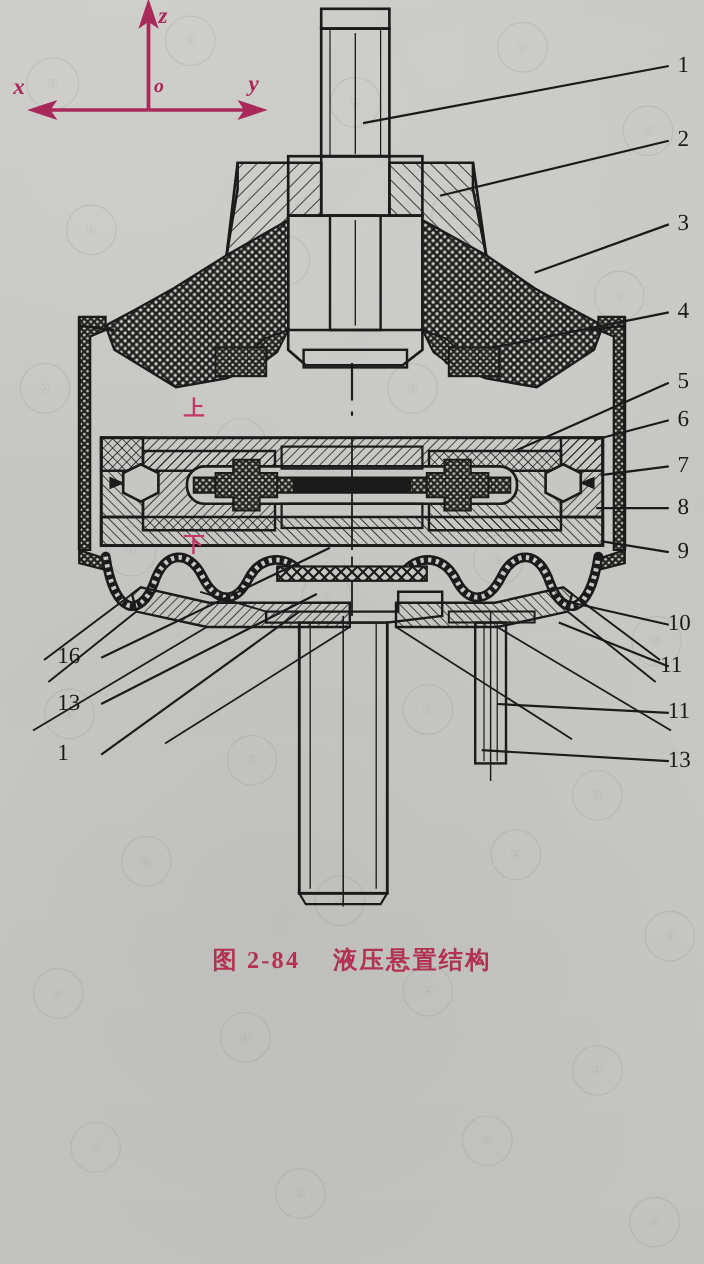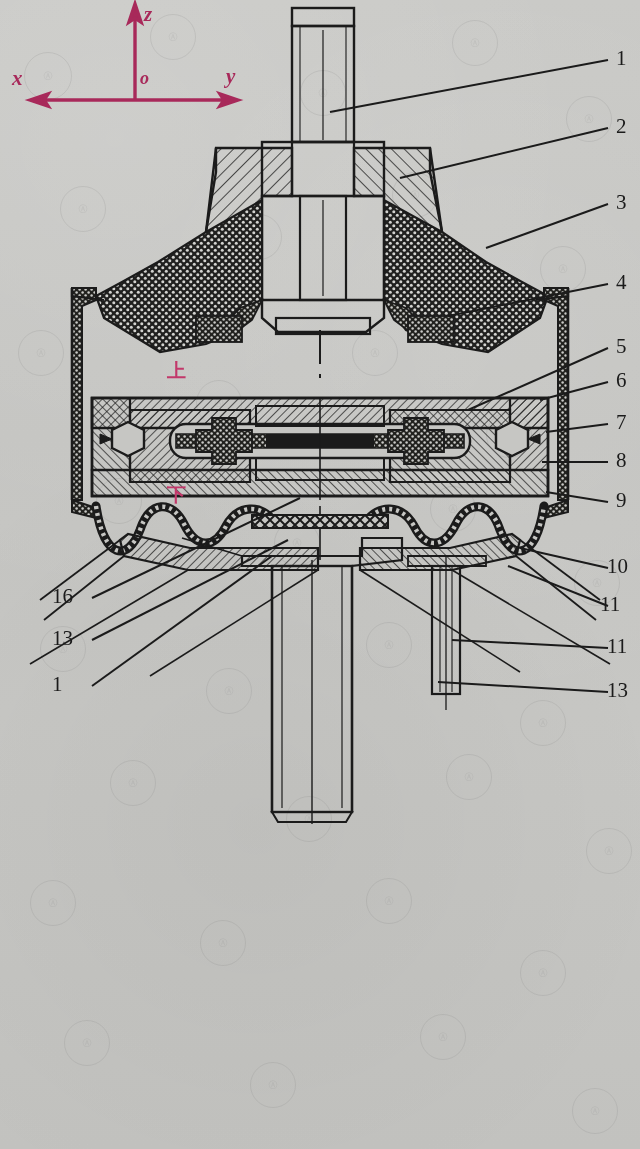--- a/index.html
+++ b/index.html
@@ -347,14 +347,17 @@
   <span class="num" style="left:616px;top:488px;">9</span>
   <span class="num" style="left:607px;top:554px;">10</span>
   <span class="num" style="left:600px;top:592px;">11</span>
   <span class="num" style="left:607px;top:634px;">11</span>
   <span class="num" style="left:607px;top:678px;">13</span>
 
   <span class="num" style="left:52px;top:584px;">16</span>
   <span class="num" style="left:52px;top:626px;">13</span>
   <span class="num" style="left:52px;top:672px;">1</span>
 
+  <div id="caption">
+    <span id="fig-title">图 2-84    液压悬置结构</span>
+  </div>
 
 </div>
 
 </body></html>

